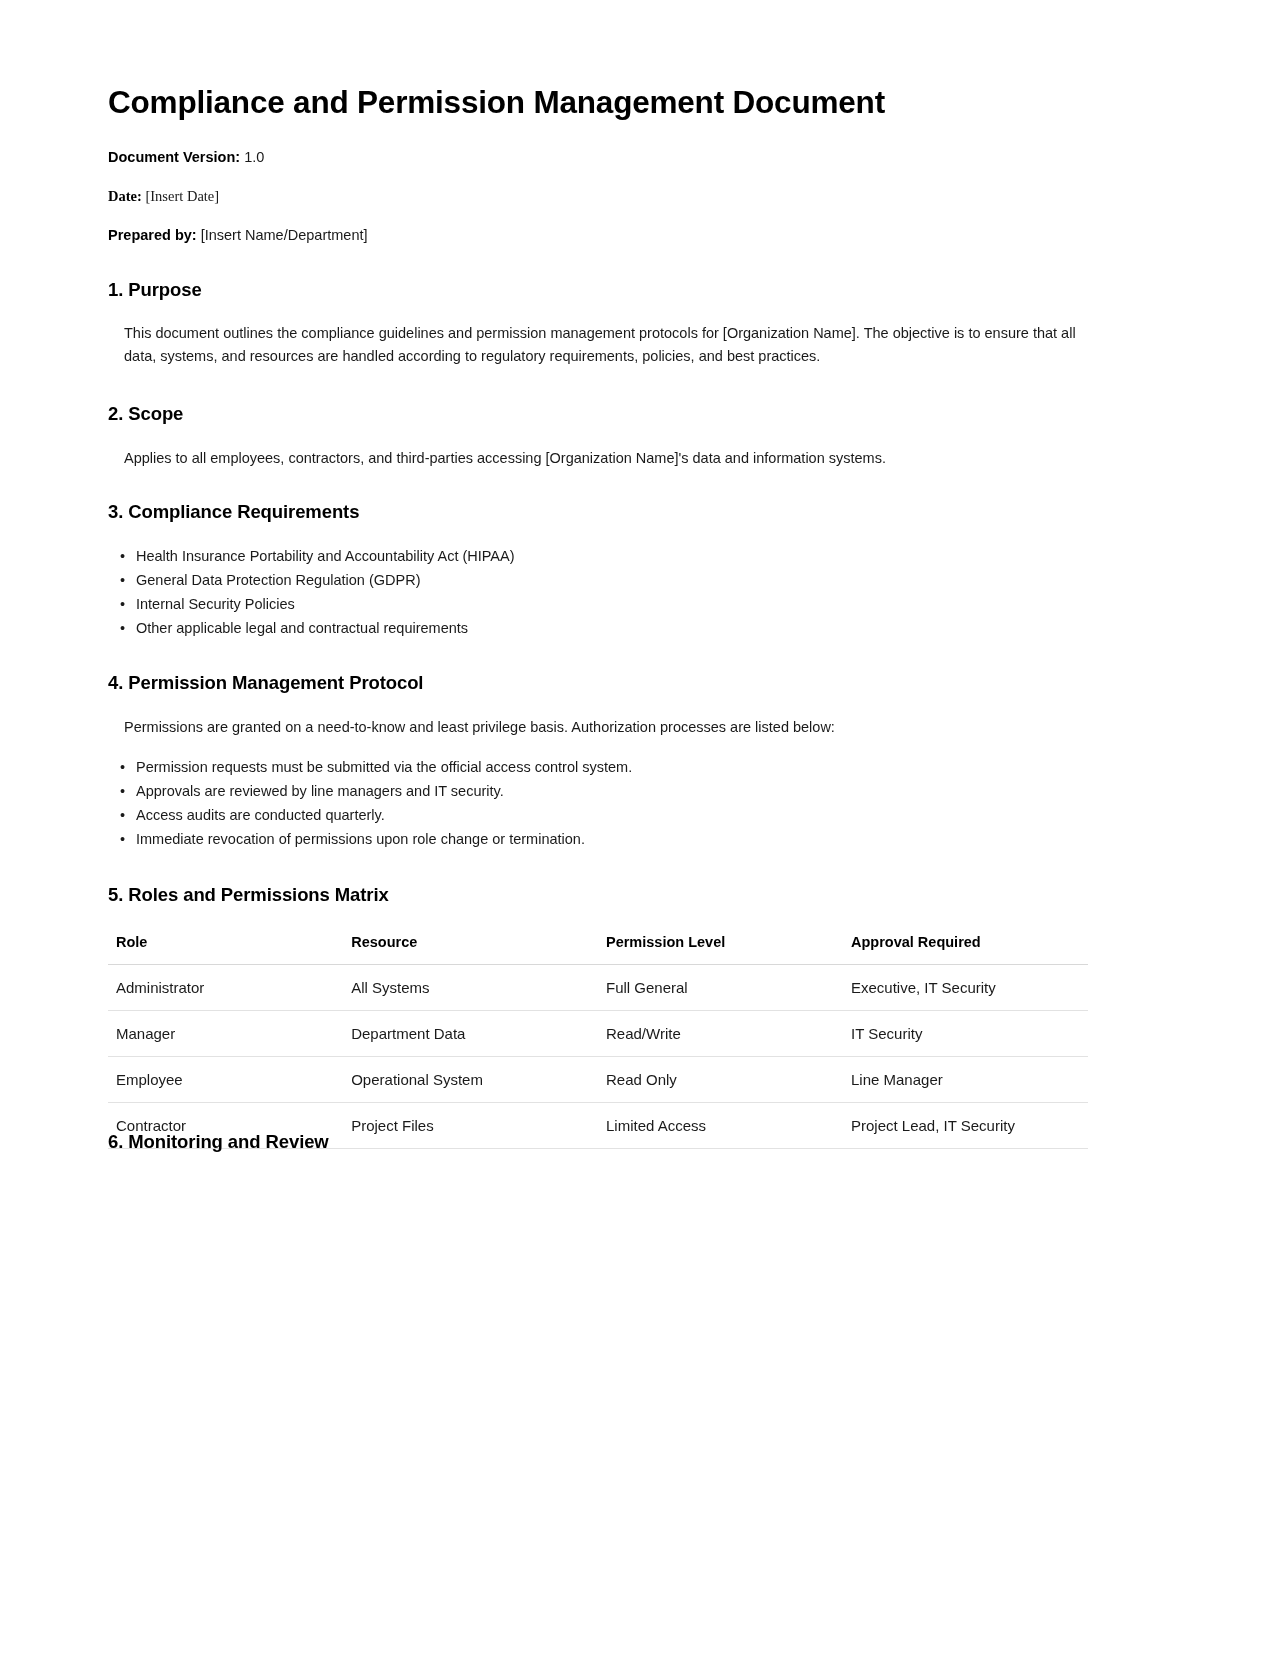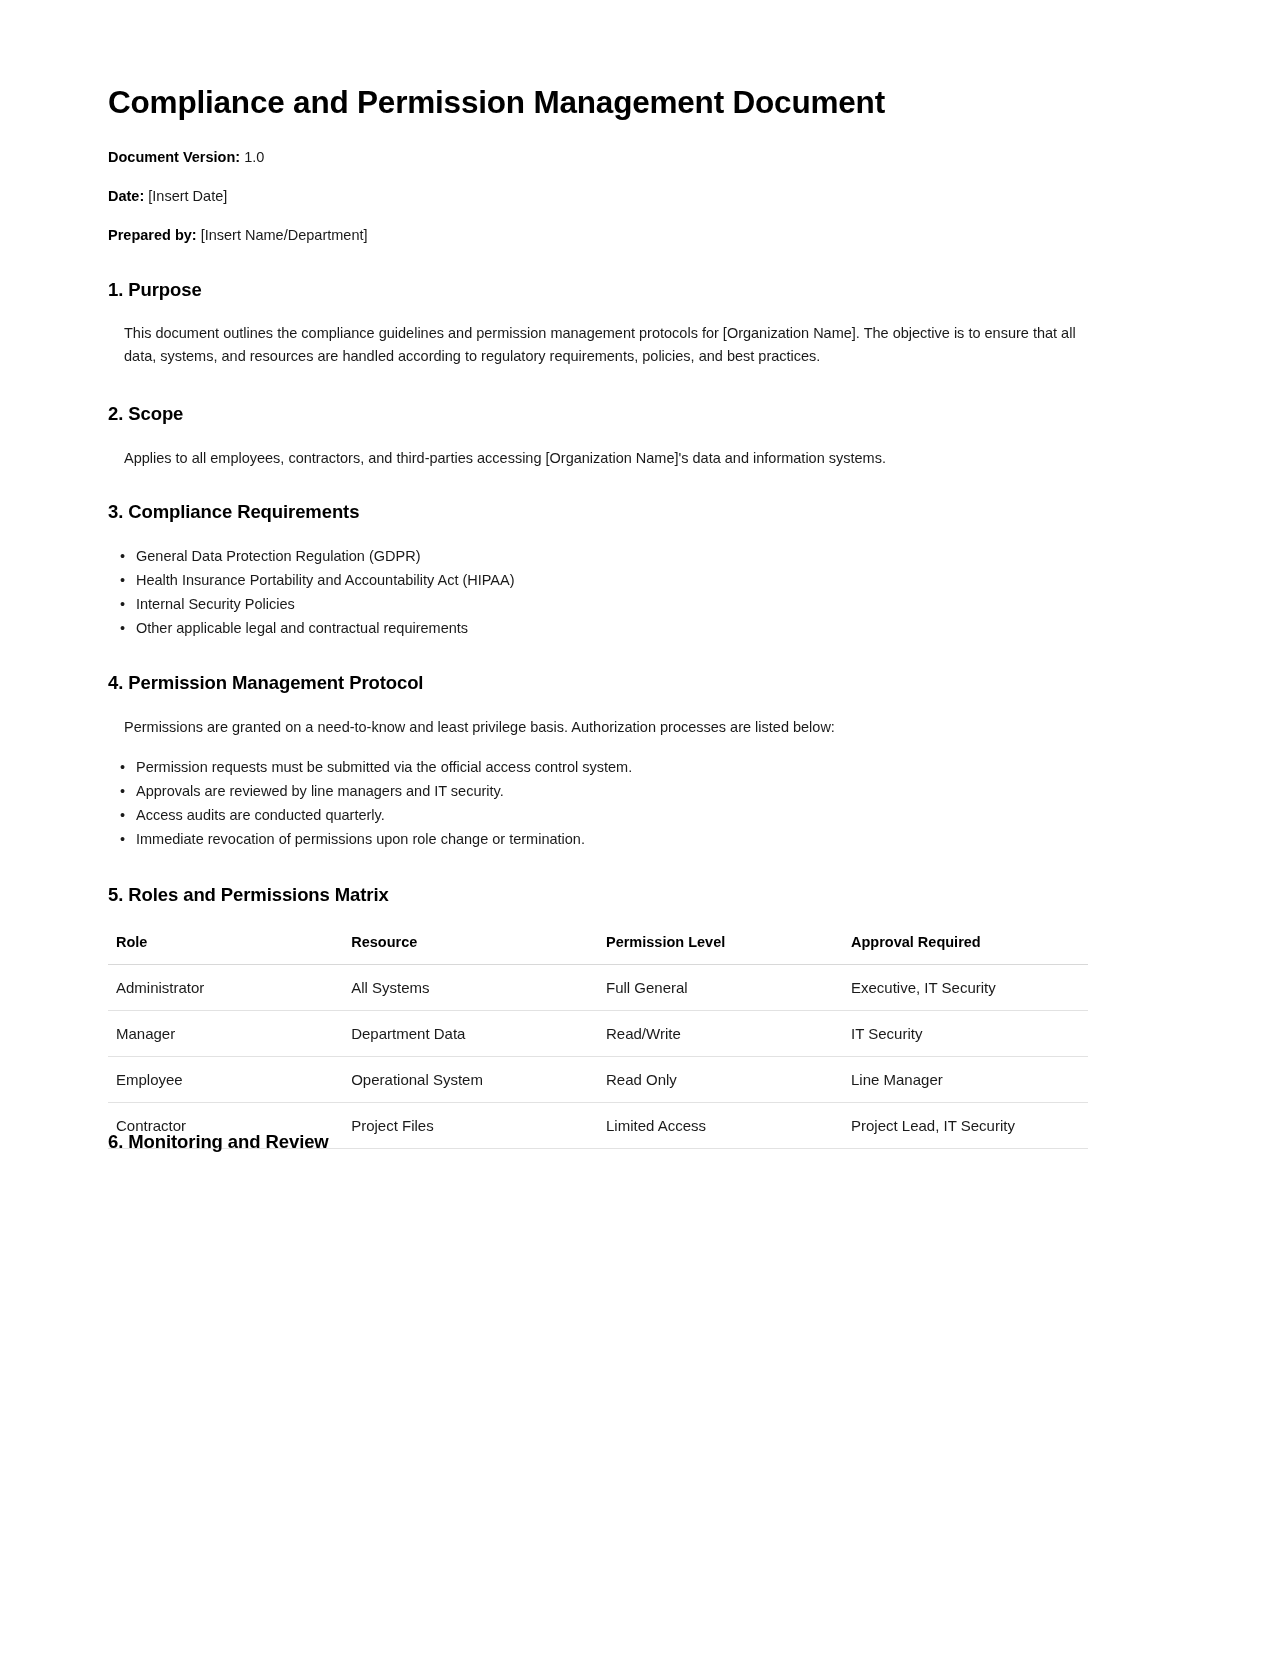--- a/index.html
+++ b/index.html
@@ -51,21 +51,21 @@
     left: 0;
     font-size: 14.5px;
     line-height: 1.5;
     color: #1a1a1a;
   }
   .meta-line .lbl {
     font-weight: bold;
     color: #000000;
   }
   .meta-1 { top: 147px; }
-  .meta-2 { top: 186px; }
+  .meta-2 { top: 186px; font-family: Liberation Serif, serif; }
   .meta-3 { top: 225px; }
 
   h2.section-heading {
     position: absolute;
     left: 0;
     font-size: 18.5px;
     font-weight: bold;
     margin: 0;
     color: #000000;
     letter-spacing: -0.1px;
@@ -170,22 +170,22 @@
     </div>
 
     <h2 class="section-heading h-purpose">1. Purpose</h2>
     <p class="para p-purpose">This document outlines the compliance guidelines and permission management protocols for [Organization Name]. The objective is to ensure that all data, systems, and resources are handled according to regulatory requirements, policies, and best practices.</p>
 
     <h2 class="section-heading h-scope">2. Scope</h2>
     <p class="para p-scope">Applies to all employees, contractors, and third-parties accessing [Organization Name]'s data and information systems.</p>
 
     <h2 class="section-heading h-comp">3. Compliance Requirements</h2>
     <ul class="bullets ul-comp">
+      <li>Health Insurance Portability and Accountability Act (HIPAA)</li>
       <li>General Data Protection Regulation (GDPR)</li>
-      <li>Health Insurance Portability and Accountability Act (HIPAA)</li>
       <li>Internal Security Policies</li>
       <li>Other applicable legal and contractual requirements</li>
     </ul>
 
     <h2 class="section-heading h-perm">4. Permission Management Protocol</h2>
     <p class="para p-perm">Permissions are granted on a need-to-know and least privilege basis. Authorization processes are listed below:</p>
     <ul class="bullets ul-perm">
       <li>Permission requests must be submitted via the official access control system.</li>
       <li>Approvals are reviewed by line managers and IT security.</li>
       <li>Access audits are conducted quarterly.</li>

